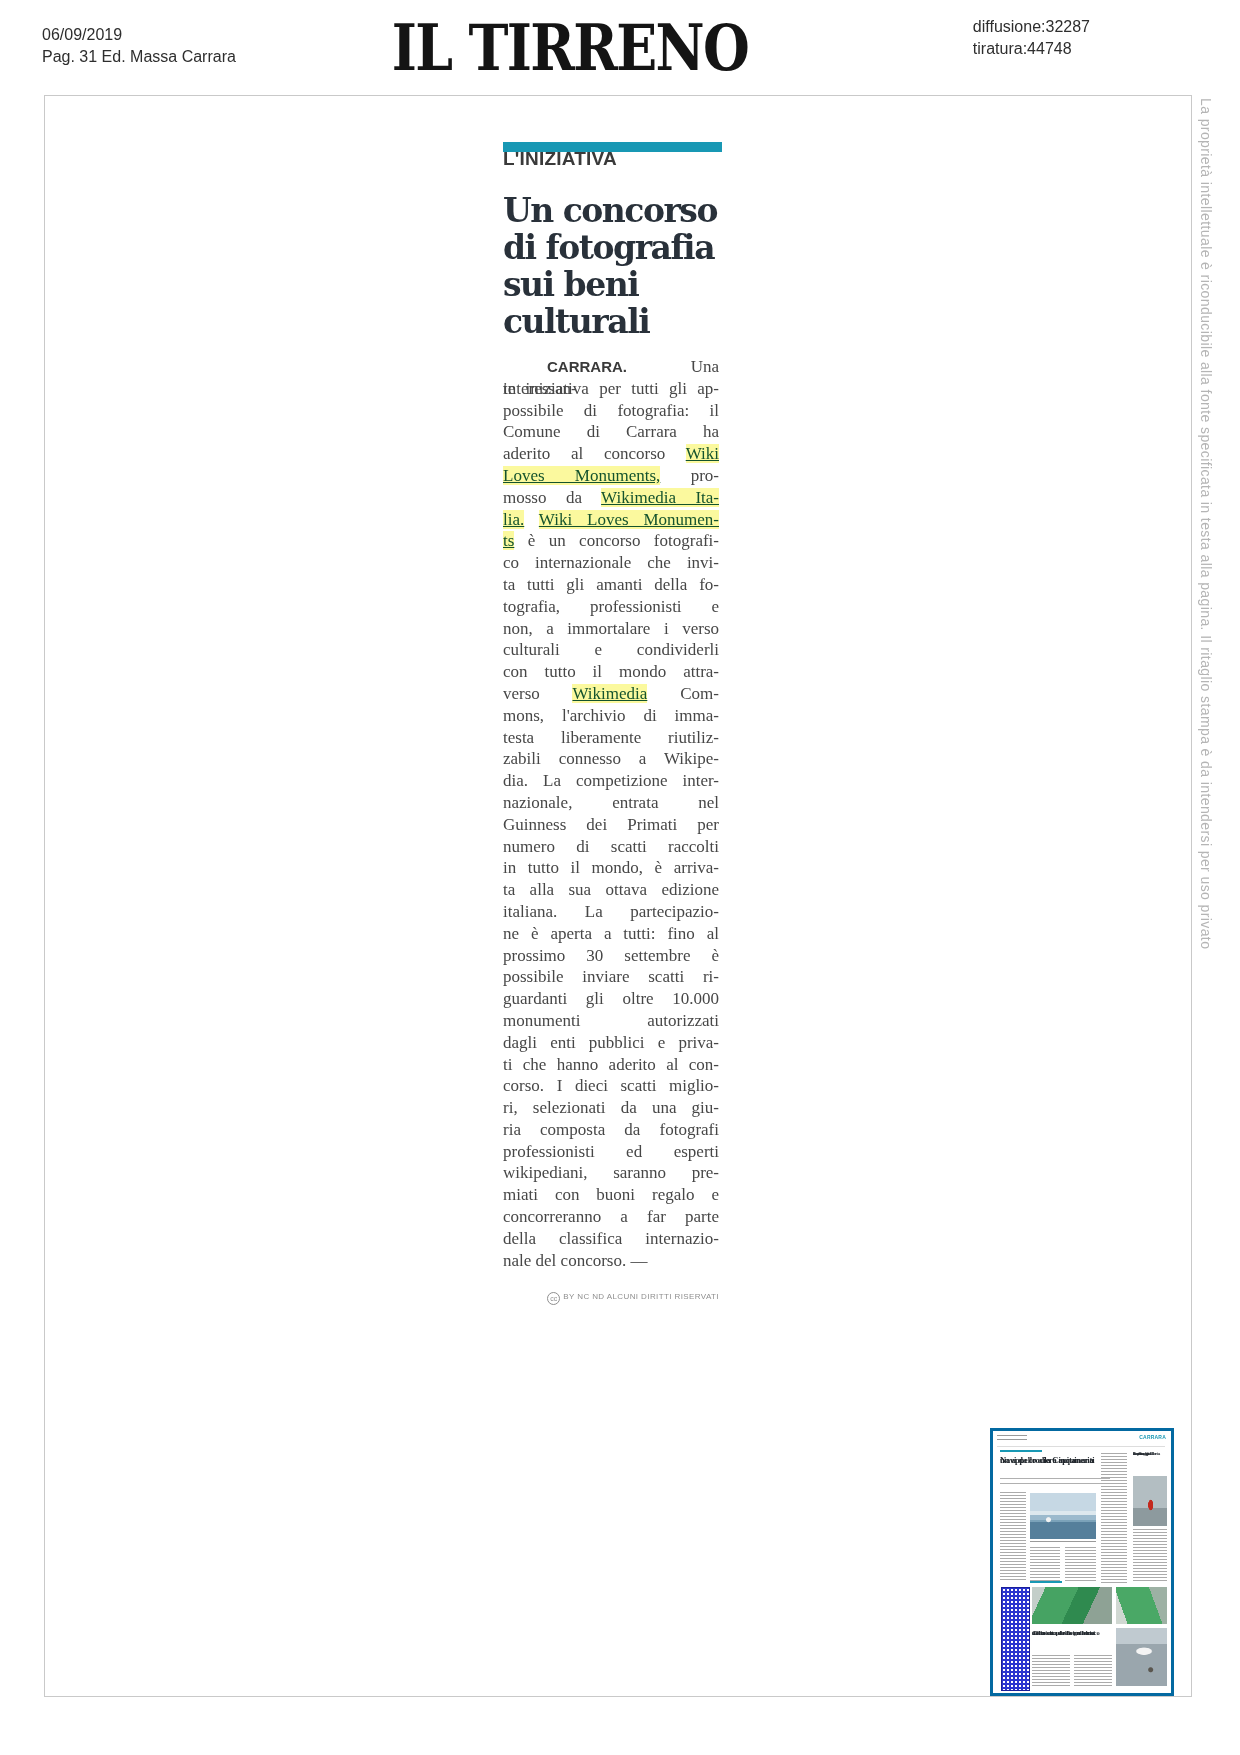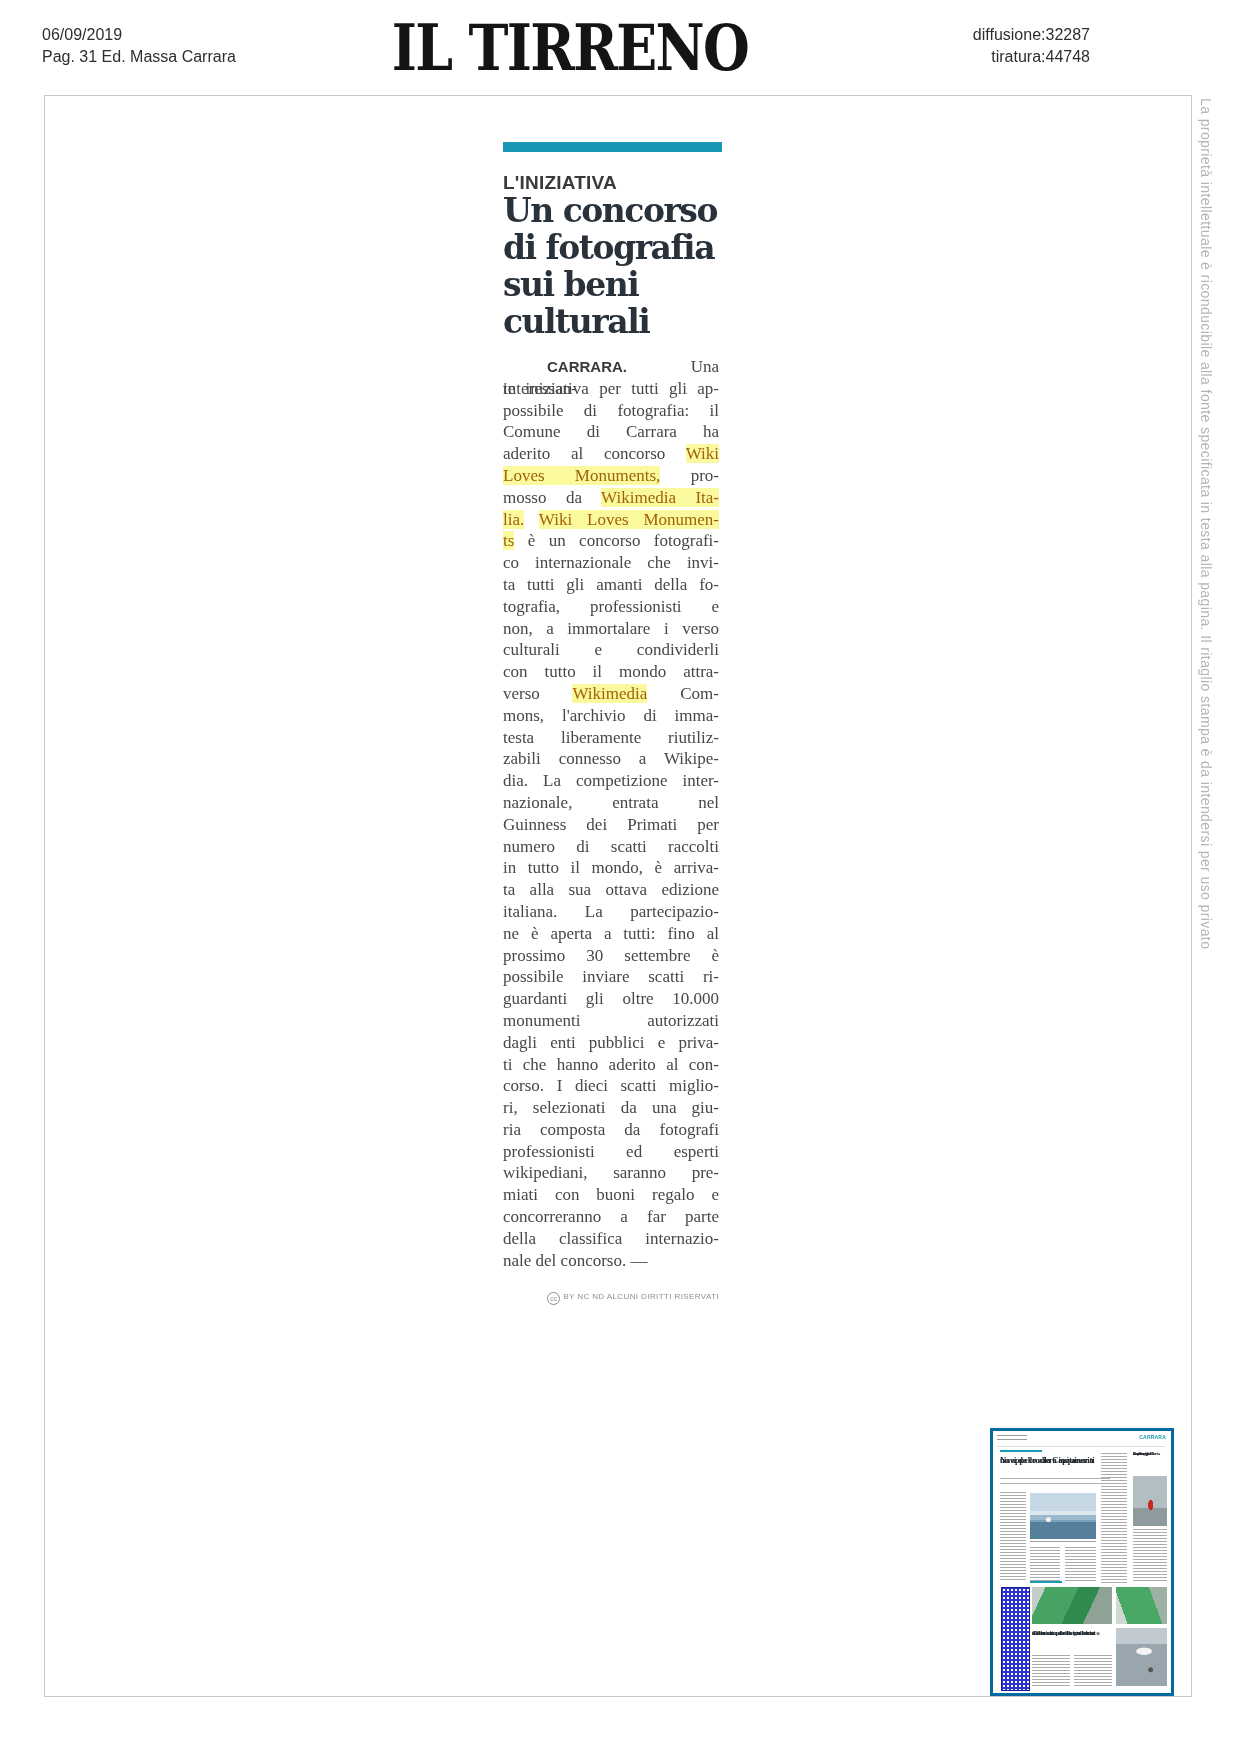--- a/index.html
+++ b/index.html
@@ -4,43 +4,43 @@
 <style>
   html,body{margin:0;padding:0;background:#ffffff;}
   .page{position:relative;width:1240px;height:1755px;background:#fff;overflow:hidden;
         font-family:"Liberation Sans",sans-serif;}
 
   
   .hdr-left{position:absolute;left:42px;top:24px;font-size:16px;line-height:22px;color:#2e2e2e;}
   .masthead{position:absolute;left:570px;top:10px;transform:translateX(-50%) scaleX(.84);
             transform-origin:center top;font-family:"DejaVu Serif",serif;font-weight:bold;
             font-size:64px;letter-spacing:-2px;color:#141414;white-space:nowrap;}
-  .hdr-right{position:absolute;right:150px;top:24px;font-size:16px;line-height:22px;
-             color:#2e2e2e;text-align:right;}
+  .hdr-right{position:absolute;right:150px;top:16px;font-size:16px;line-height:22px;
+             color:#2e2e2e;text-align:left;}
 
   
   .content-box{position:absolute;left:44px;top:95px;width:1146px;height:1600px;
                border:1px solid #c9c9c9;background:#fff;}
 
   
   .vnote{position:absolute;left:1198px;top:98px;height:1010px;writing-mode:vertical-rl;
          font-size:14px;color:#b5b5b5;letter-spacing:.4px;white-space:nowrap;}
 
   
   .accent-bar{position:absolute;left:503px;top:142px;width:219px;height:10px;background:#1898b4;}
-  .kicker{position:absolute;left:503px;top:172px;font-size:19px;font-weight:bold;
+  .kicker{position:absolute;left:503px;top:148px;font-size:19px;font-weight:bold;
           color:#3a3a3a;letter-spacing:.2px;}
   .headline{position:absolute;left:503px;top:192px;font-family:"DejaVu Serif",serif;
             font-weight:bold;font-size:33px;line-height:37px;letter-spacing:-1.5px;color:#29313a;}
   .article-body{position:absolute;left:503px;top:356px;width:216px;
                 font-family:"Liberation Serif",serif;font-size:17px;color:#474747;}
   .bodyline{height:21.8px;line-height:21.8px;text-align:justify;text-align-last:justify;}
   .bodyline.last{text-align-last:left;}
   .dateline{font-family:"Liberation Sans",sans-serif;font-weight:bold;font-size:15px;color:#3a3a3a;margin-left:44px;}
-  .hl{background:#fbf99e;color:#a16207;}
+  .hl{background:#fbf99e;color:#14532d;text-decoration:underline;}
   .cc-footer{position:absolute;left:503px;top:1292px;width:216px;text-align:right;
              font-size:8px;color:#8f8f8f;letter-spacing:.4px;white-space:nowrap;}
   .cc-icon{display:inline-block;width:11px;height:11px;border:1px solid #8f8f8f;border-radius:50%;
            font-size:7px;line-height:11px;text-align:center;vertical-align:-2px;margin-right:3px;
            letter-spacing:0;}
 
   
   .thumb{position:absolute;left:990px;top:1428px;width:178px;height:262px;background:#fff;
          border:3px solid #0369a1;overflow:hidden;}
   .thumb *{position:absolute;}

